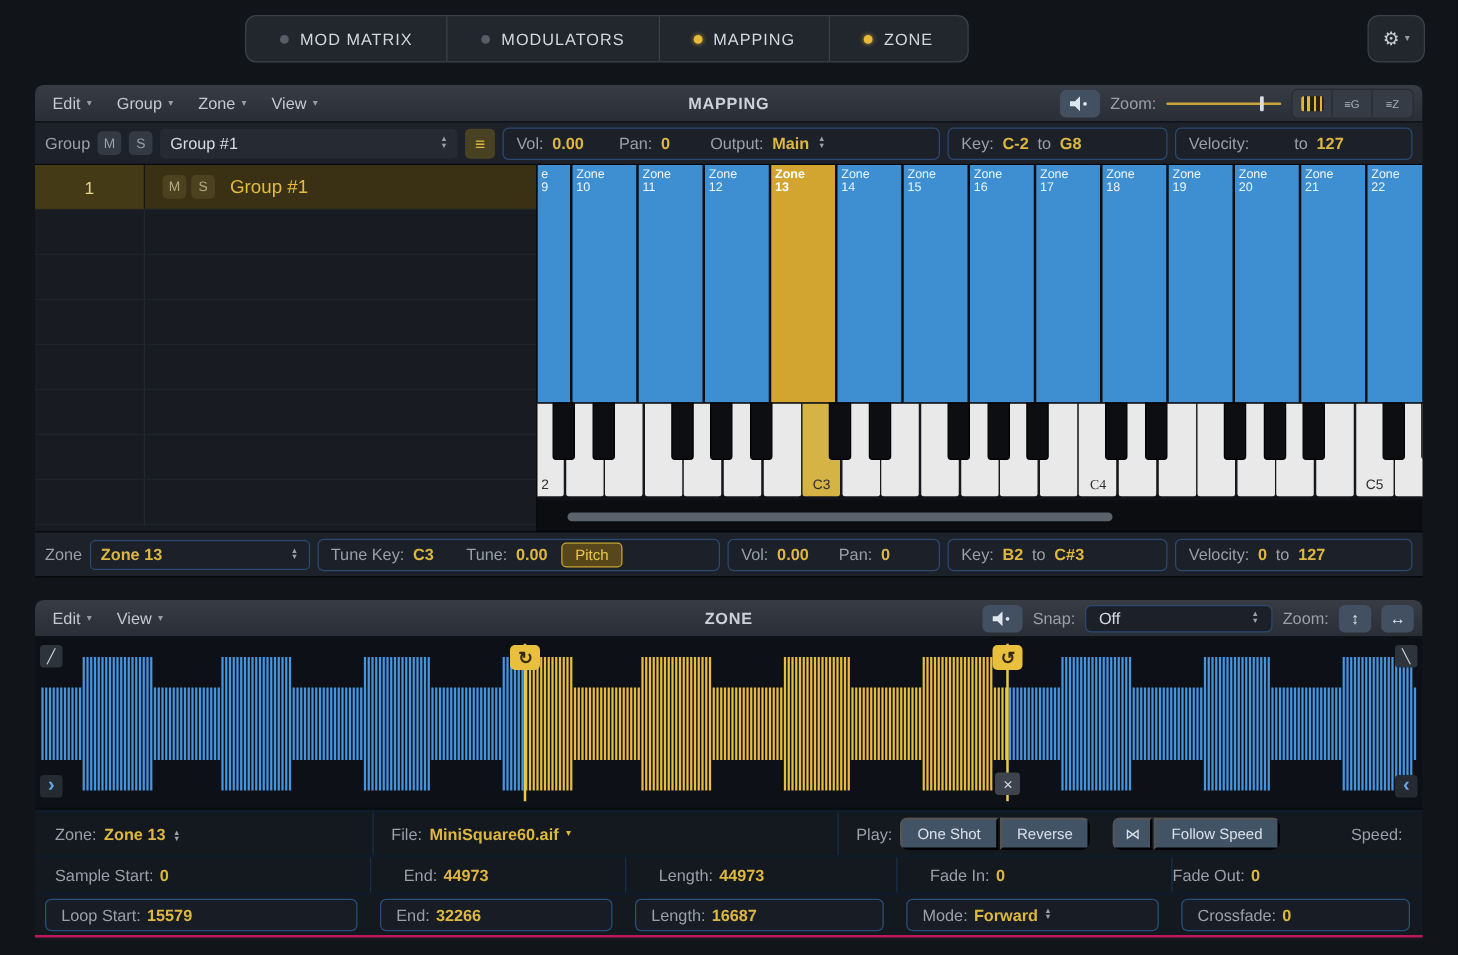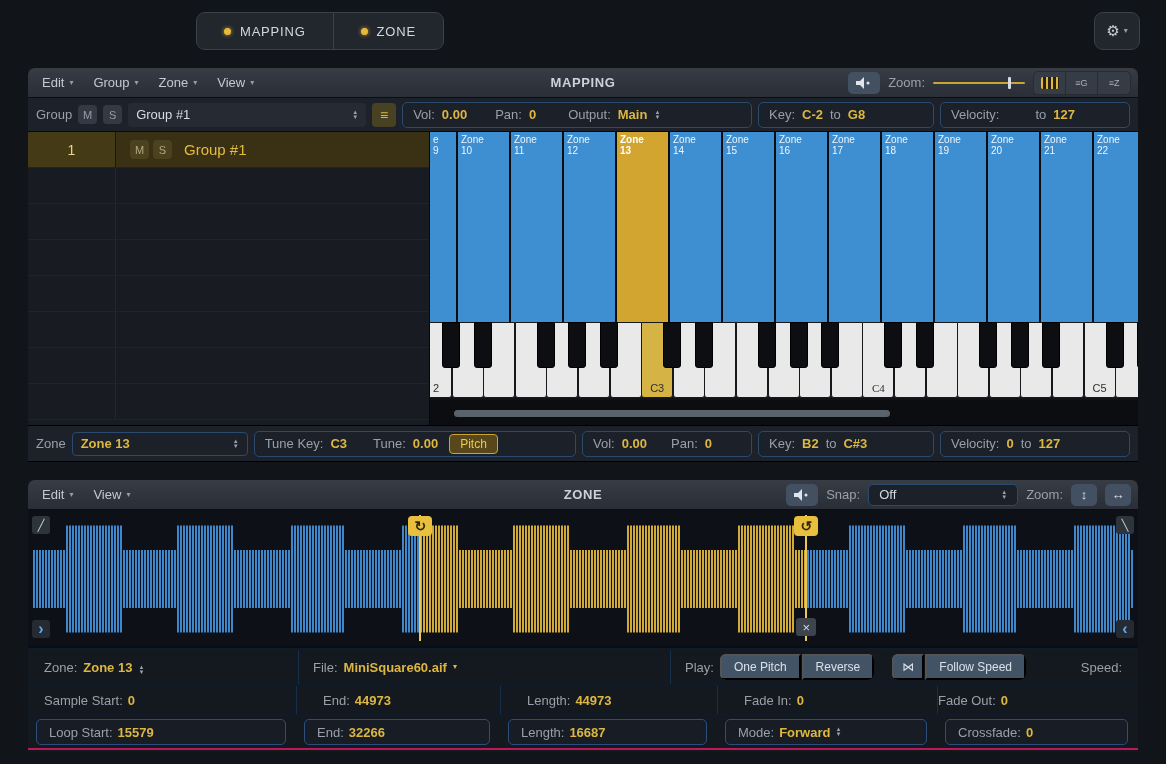--- a/index.html
+++ b/index.html
@@ -155,20 +155,28 @@
   .box{flex:1;display:flex;align-items:center;gap:5px;height:26px;background:#181d25;
        border:1px solid #29507c;border-radius:5px;padding:0 12px}
 </style>
 </head>
 <body>
 
 <div class="app">
 
   <div class="tabbar">
     <div class="tabs">
+      <div class="tab">
+        <span class="dot"></span>
+        <span class="tab-label">MOD MATRIX</span>
+      </div>
+      <div class="tab">
+        <span class="dot"></span>
+        <span class="tab-label">MODULATORS</span>
+      </div>
       <div class="tab">
         <span class="dot active"></span>
         <span class="tab-label">MAPPING</span>
       </div>
       <div class="tab">
         <span class="dot active"></span>
         <span class="tab-label">ZONE</span>
       </div>
     </div>
     <div class="gear-btn">
@@ -866,21 +874,21 @@
         <span class="updown"></span>
       </div>
       <div class="r1-file">
         <span class="lbl">File:</span>
         <span class="val">MiniSquare60.aif</span>
         <span class="chev icon-chevron-down" style="color:#ddb73f"></span>
       </div>
       <div class="r1-play">
         <span class="lbl">Play:</span>
         <div class="pair">
-          <button class="play-btn">One Pitch</button>
+          <button class="play-btn">One Shot</button>
           <button class="play-btn">Reverse</button>
         </div>
         <span style="width:6px"></span>
         <div class="pair">
           <button class="bowtie-btn">
             <span class="icon-bowtie"></span>
           </button>
           <button class="play-btn">Follow Speed</button>
         </div>
         <span class="lbl speed-lbl">Speed:</span>

